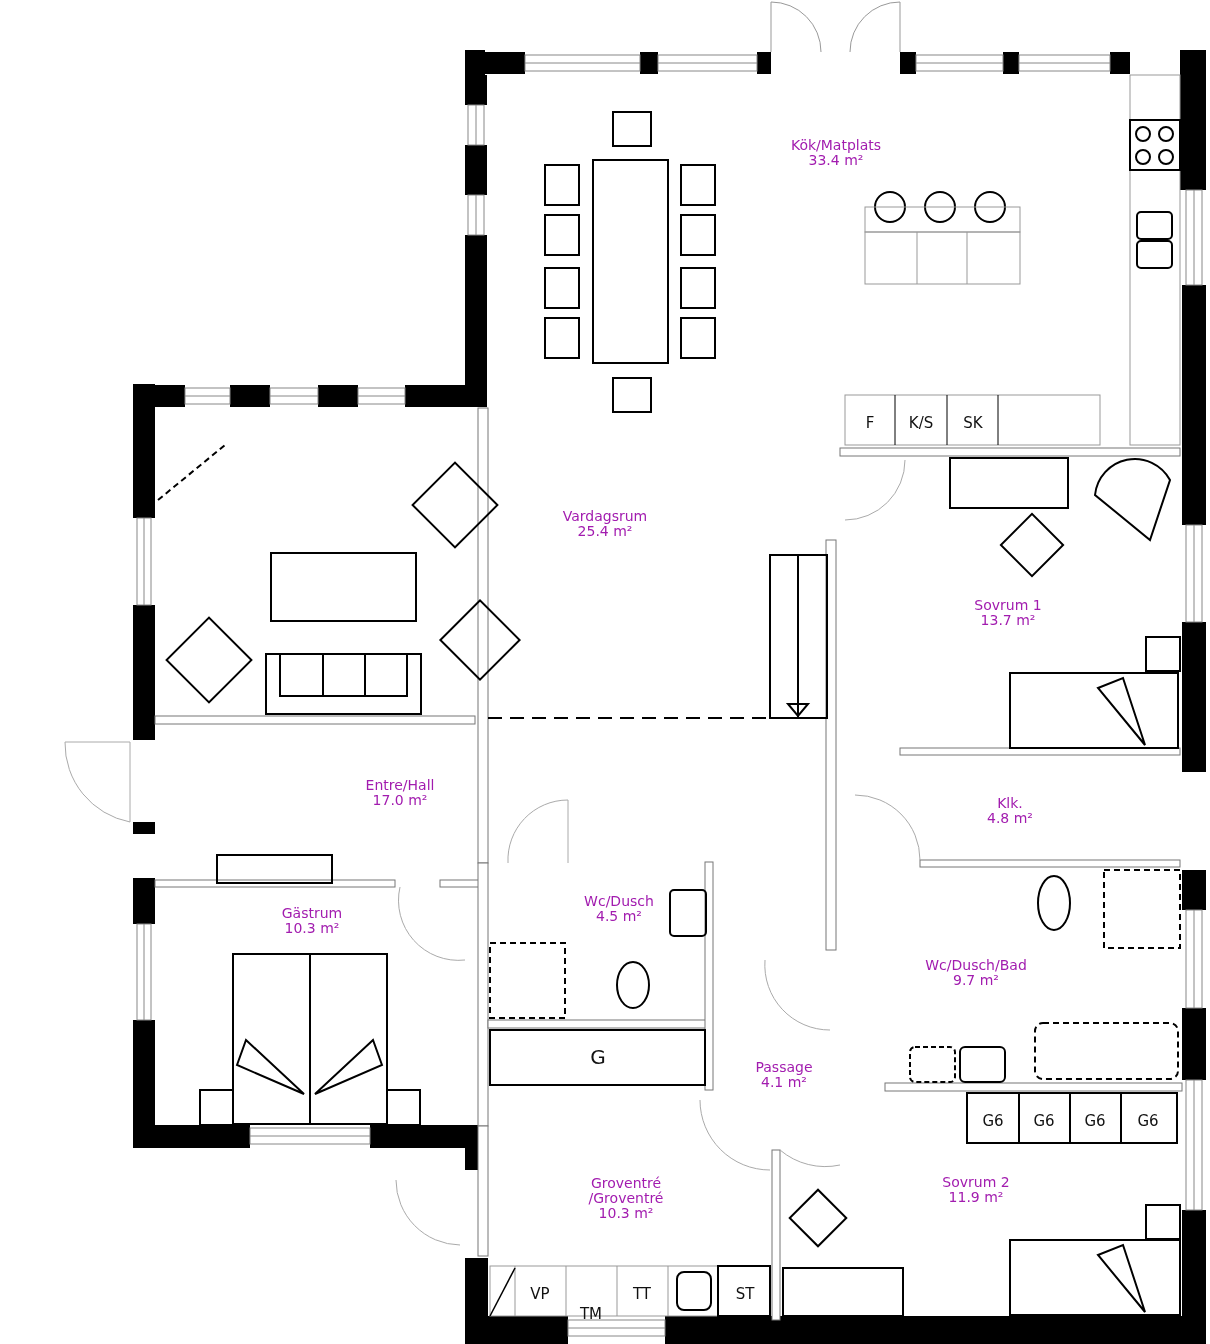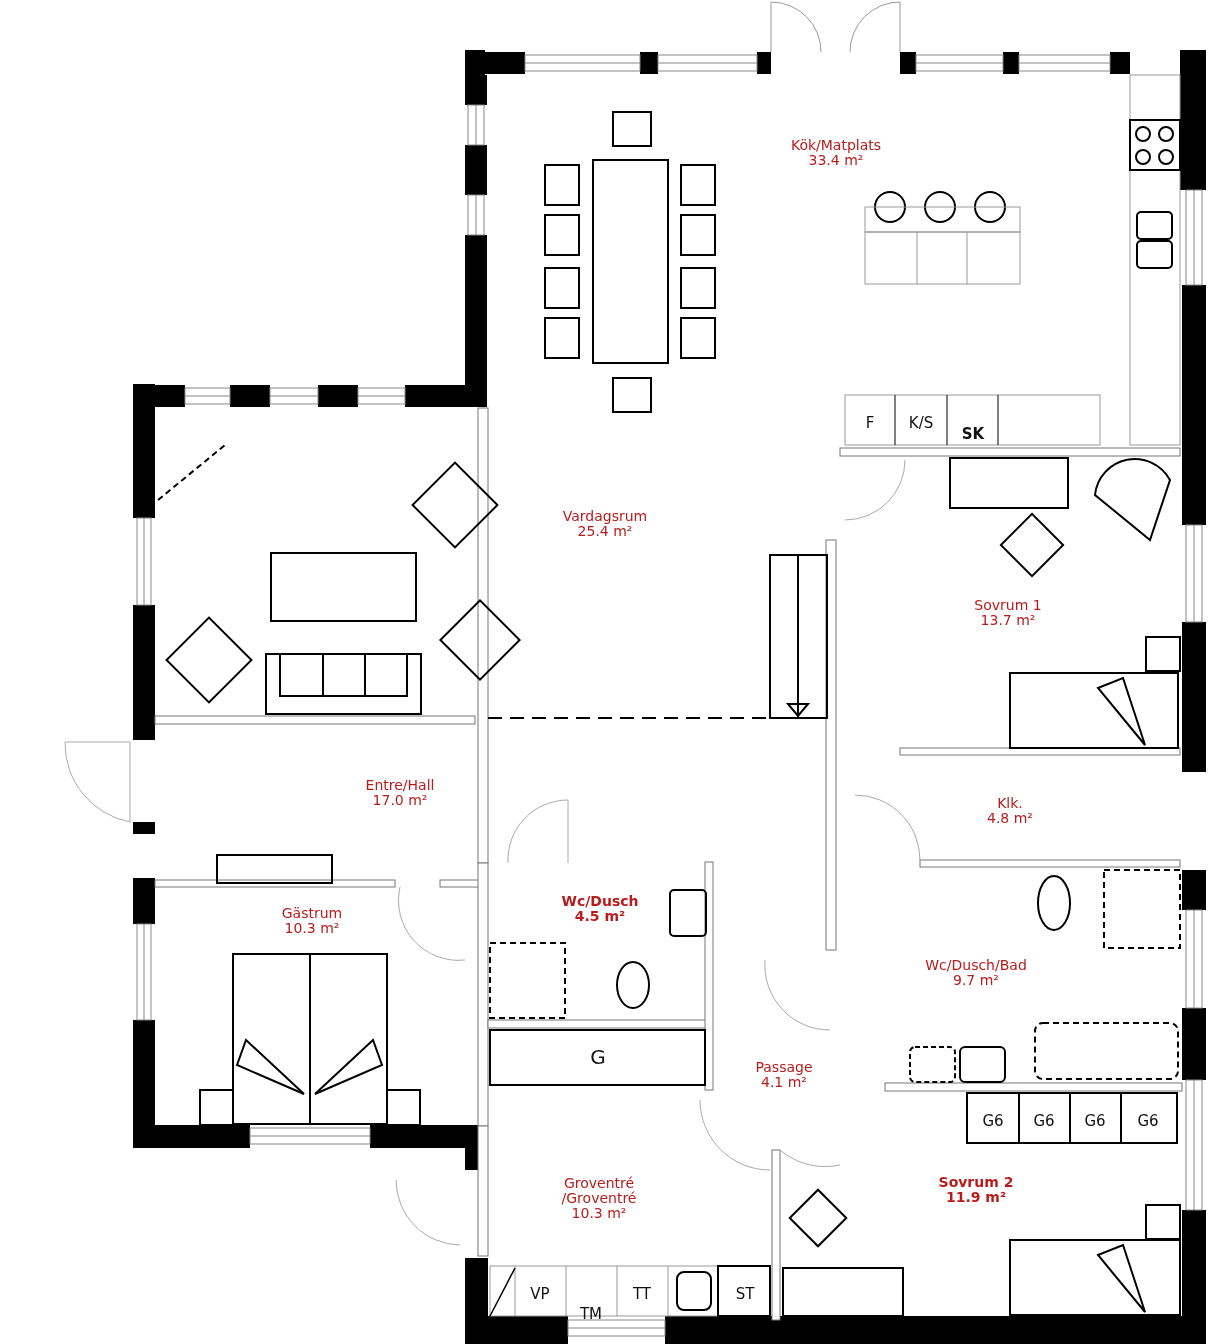--- a/index.html
+++ b/index.html
@@ -1,18 +1,18 @@
 <!DOCTYPE html>
 <html><head>
 <meta charset="utf-8">
 <style>
   html, body { margin:0; padding:0; background:#ffffff; }
   body { width:1210px; height:1344px; position:relative; overflow:hidden; font-family:"DejaVu Sans", sans-serif; }
   svg#plan { position:absolute; left:0; top:0; }
-  .lbl { position:absolute; text-align:center; font-size:14px; line-height:15px; color:#b91c1c; white-space:nowrap; transform:translateX(-50%); }
+  .lbl { position:absolute; text-align:center; font-size:14px; line-height:15px; color:#a21caf; white-space:nowrap; transform:translateX(-50%); }
   .lbl span { display:block; }
   .fix { position:absolute; font-size:15px; color:#111; text-align:center; transform:translate(-50%,-50%); }
 </style>
 </head>
 <body>
 
 <svg id="plan" width="1210" height="1344" viewBox="0 0 1210 1344" xmlns="http://www.w3.org/2000/svg">
   <g fill="#000">
 
     <rect x="465" y="50" width="20" height="25"></rect>
@@ -276,45 +276,45 @@
   <span>17.0 m²</span>
 </div>
 <div class="lbl" style="left:1010px;top:796px;">
   <span>Klk.</span>
   <span>4.8 m²</span>
 </div>
 <div class="lbl" style="left:312px;top:906px;">
   <span>Gästrum</span>
   <span>10.3 m²</span>
 </div>
-<div class="lbl" style="left:600px;top:894px;font-weight:bold;">
+<div class="lbl" style="left:619px;top:894px;">
   <span>Wc/Dusch</span>
   <span>4.5 m²</span>
 </div>
 <div class="lbl" style="left:976px;top:958px;">
   <span>Wc/Dusch/Bad</span>
   <span>9.7 m²</span>
 </div>
 <div class="lbl" style="left:784px;top:1060px;">
   <span>Passage</span>
   <span>4.1 m²</span>
 </div>
-<div class="lbl" style="left:599px;top:1176px;text-align:center;">
+<div class="lbl" style="left:626px;top:1176px;text-align:center;">
   <span>Groventré</span>
   <span>/Groventré</span>
   <span>10.3 m²</span>
 </div>
-<div class="lbl" style="left:976px;top:1175px;font-weight:bold;">
+<div class="lbl" style="left:976px;top:1175px;">
   <span>Sovrum 2</span>
   <span>11.9 m²</span>
 </div>
 
 <div class="fix" style="left:870px;top:423px;">F</div>
 <div class="fix" style="left:921px;top:423px;">K/S</div>
-<div class="fix" style="left:973px;top:434px;font-weight:bold;">SK</div>
+<div class="fix" style="left:973px;top:423px;">SK</div>
 <div class="fix" style="left:598px;top:1057px;font-size:20px;">G</div>
 <div class="fix" style="left:993px;top:1121px;">G6</div>
 <div class="fix" style="left:1044px;top:1121px;">G6</div>
 <div class="fix" style="left:1095px;top:1121px;">G6</div>
 <div class="fix" style="left:1148px;top:1121px;">G6</div>
 <div class="fix" style="left:540px;top:1294px;">VP</div>
 <div class="fix" style="left:591px;top:1294px;margin-top:20px;">TM</div>
 <div class="fix" style="left:642px;top:1294px;">TT</div>
 <div class="fix" style="left:745px;top:1294px;">ST</div>
 

